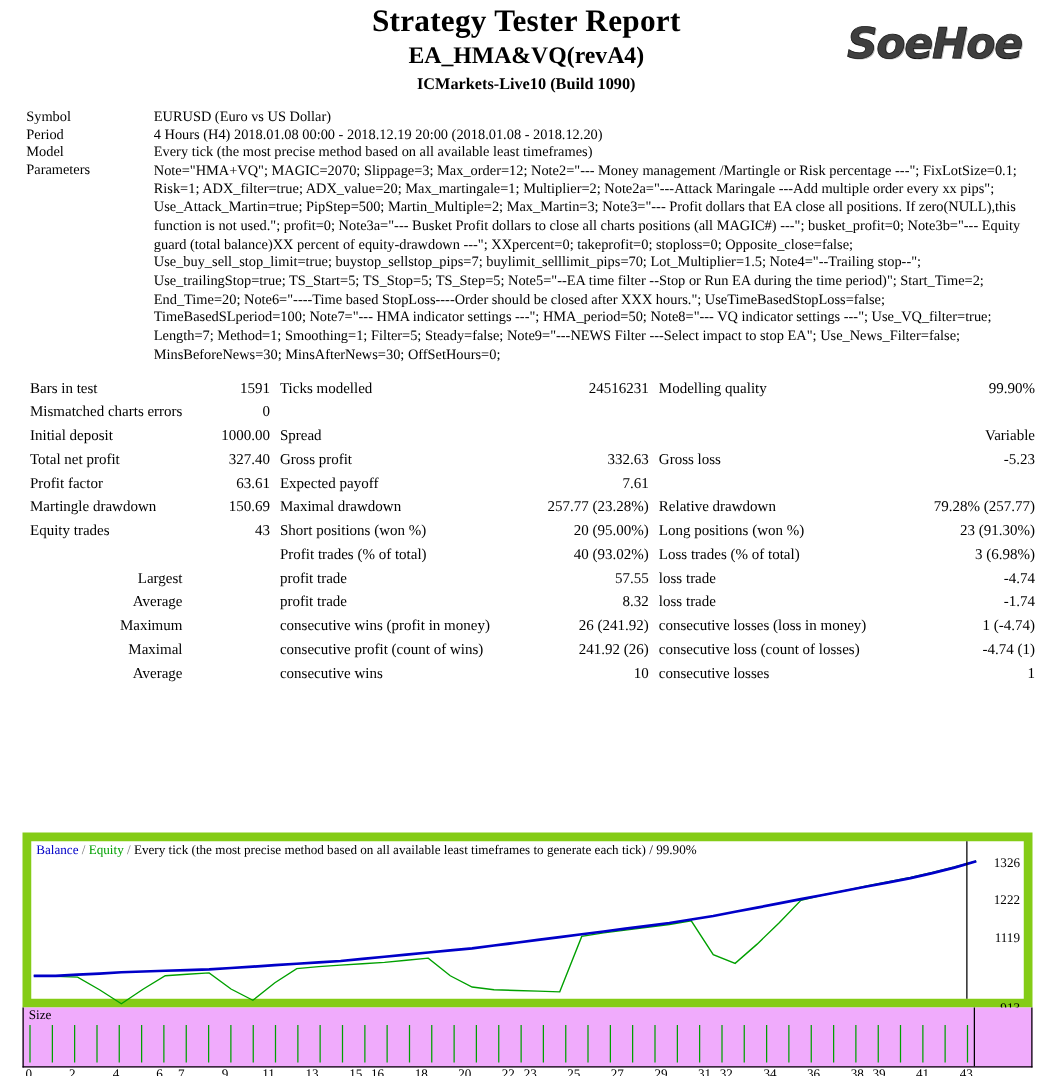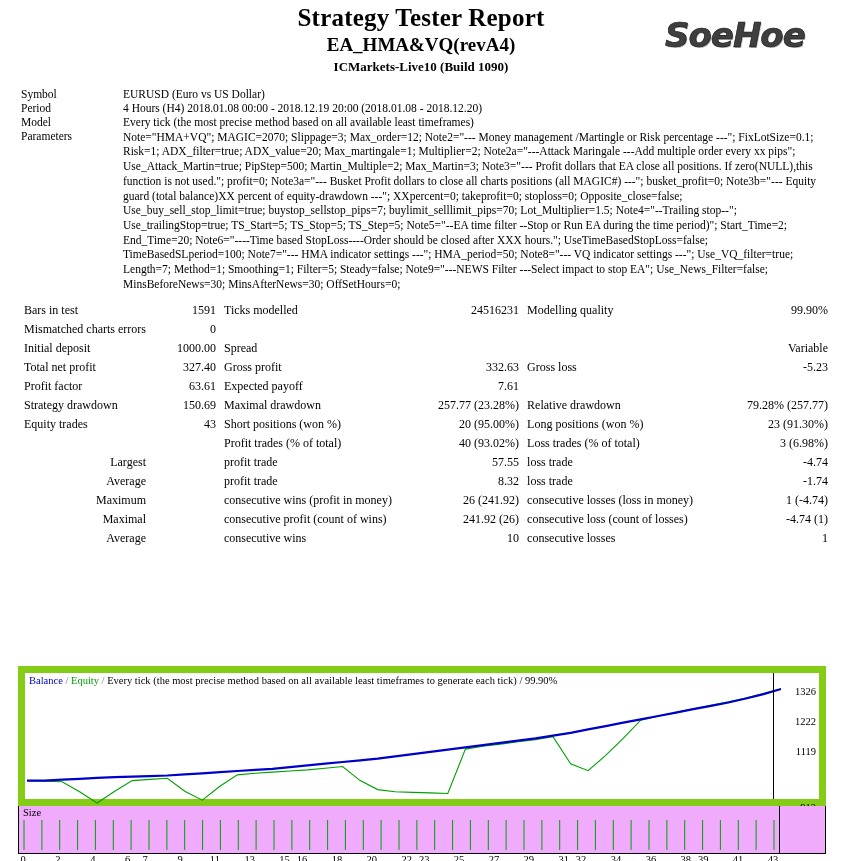--- a/index.html
+++ b/index.html
@@ -47,21 +47,21 @@
     right: 12px;
     top: 12px;
     width: 165px;
     height: 46px;
     font-family: "DejaVu Sans", sans-serif;
     font-weight: bold;
     font-style: italic;
     font-size: 34px;
     letter-spacing: -1px;
     color: #3f3f3f;
-    text-align: left;
+    text-align: center;
     line-height: 46px;
     -webkit-text-stroke: 0.6px #111;
     text-shadow: 1px 1px 0 #b9b9b9;
   }
 
   
   table.info {
     border-collapse: collapse;
     margin-top: 10px;
     margin-left: 18px;
@@ -244,21 +244,21 @@
     </tr>
     <tr>
       <td class="c-lab-l">Profit factor</td>
       <td class="c-val-1">63.61</td>
       <td class="c-lab-2">Expected payoff</td>
       <td class="c-val-2">7.61</td>
       <td class="c-lab-3"></td>
       <td class="c-val-3"></td>
     </tr>
     <tr>
-      <td class="c-lab-l">Strategy drawdown</td>
+      <td class="c-lab-l">Martingle drawdown</td>
       <td class="c-val-1">150.69</td>
       <td class="c-lab-2">Maximal drawdown</td>
       <td class="c-val-2">257.77 (23.28%)</td>
       <td class="c-lab-3">Relative drawdown</td>
       <td class="c-val-3">79.28% (257.77)</td>
     </tr>
     <tr>
       <td class="c-lab-l">Equity trades</td>
       <td class="c-val-1">43</td>
       <td class="c-lab-2">Short positions (won %)</td>

